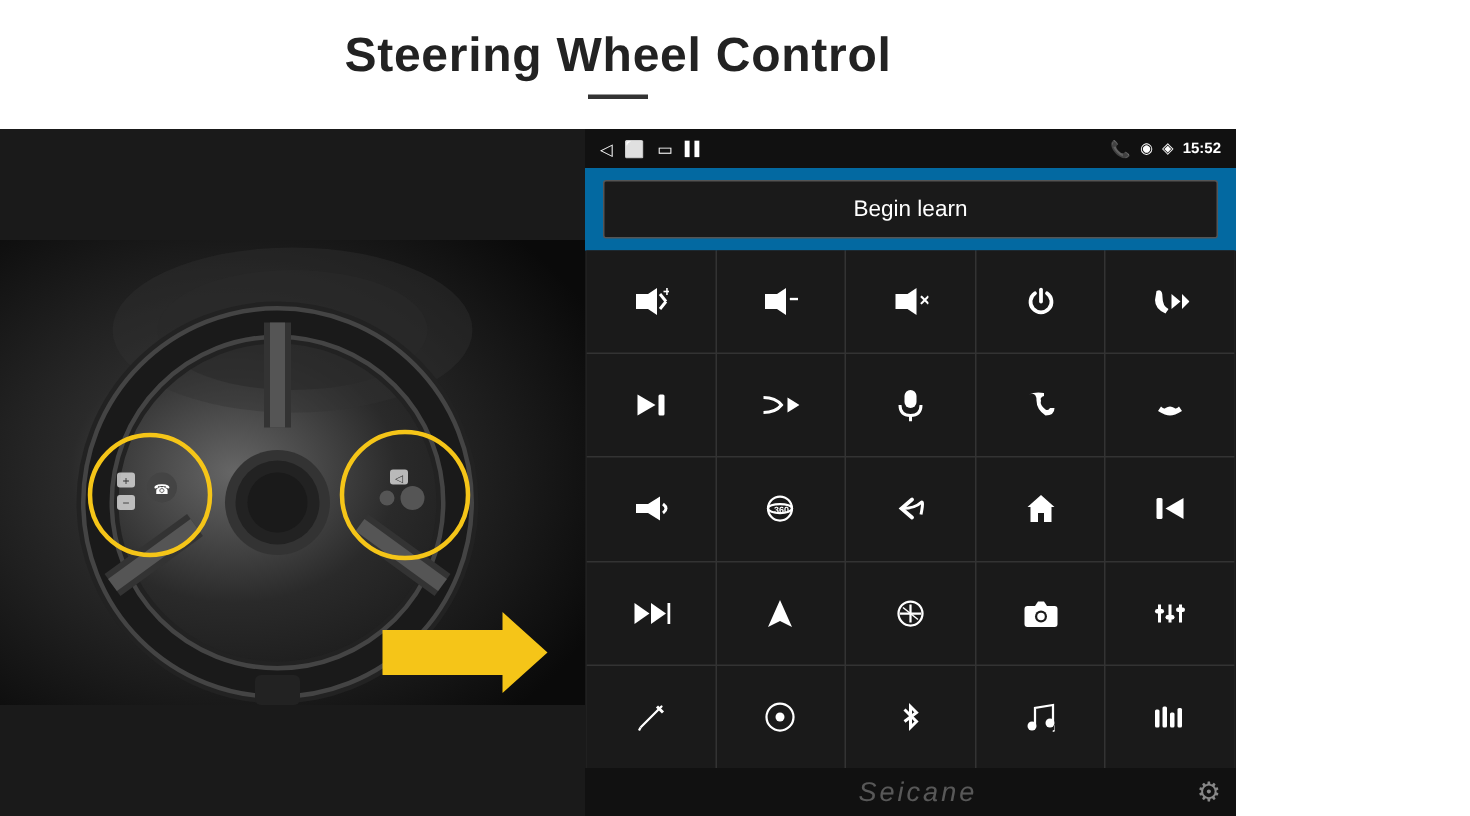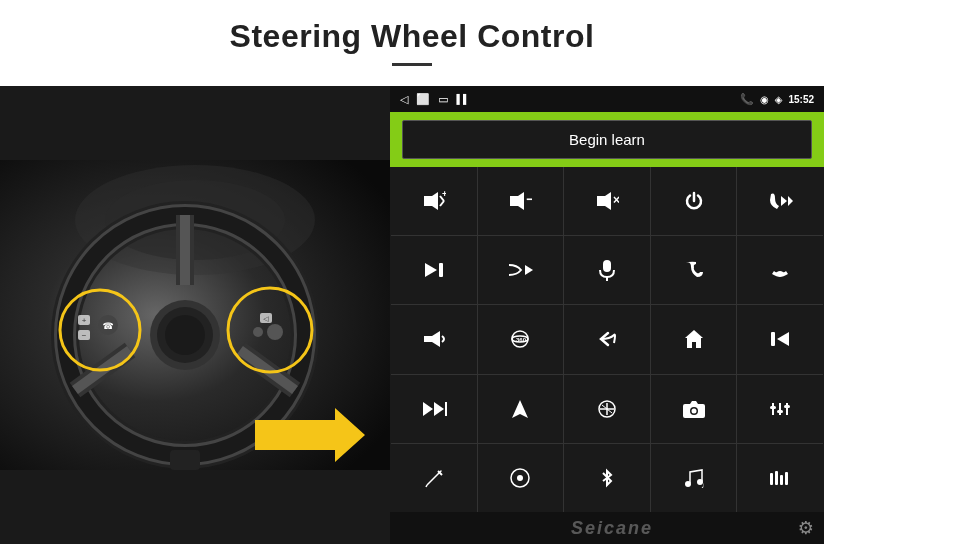--- a/index.html
+++ b/index.html
@@ -109,21 +109,21 @@
 
     .status-time {
       font-size: 10px;
       font-weight: bold;
       color: #fff;
     }
 
     
     .begin-learn-row {
       padding: 8px 12px;
-      background: #84cc16;
+      background: #0369a1;
     }
 
     .begin-learn-btn {
       width: 100%;
       padding: 10px;
       background: #1a1a1a;
       border: 1px solid #555;
       color: #fff;
       font-size: 15px;
       text-align: center;
@@ -159,21 +159,21 @@
       background: #111;
       display: flex;
       align-items: center;
       justify-content: space-between;
       padding: 0 10px;
     }
 
     .brand-text {
       font-style: italic;
       font-size: 18px;
-      font-weight: bold;
+      font-weight: normal;
       color: rgba(255,255,255,0.3);
       letter-spacing: 2px;
       flex: 1;
       text-align: center;
     }
 
     .gear-icon-bottom {
       color: #888;
       font-size: 18px;
       cursor: pointer;

